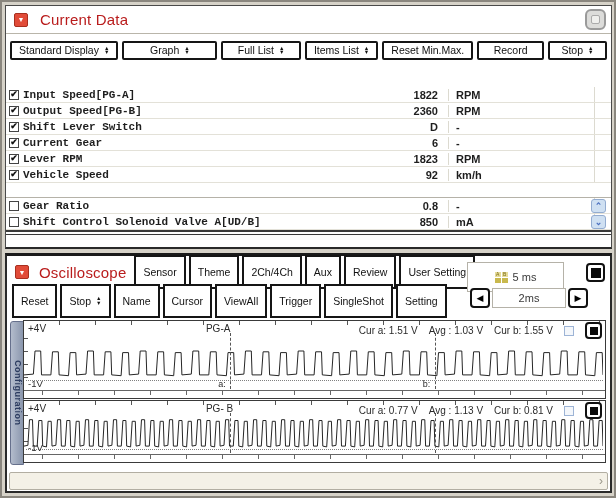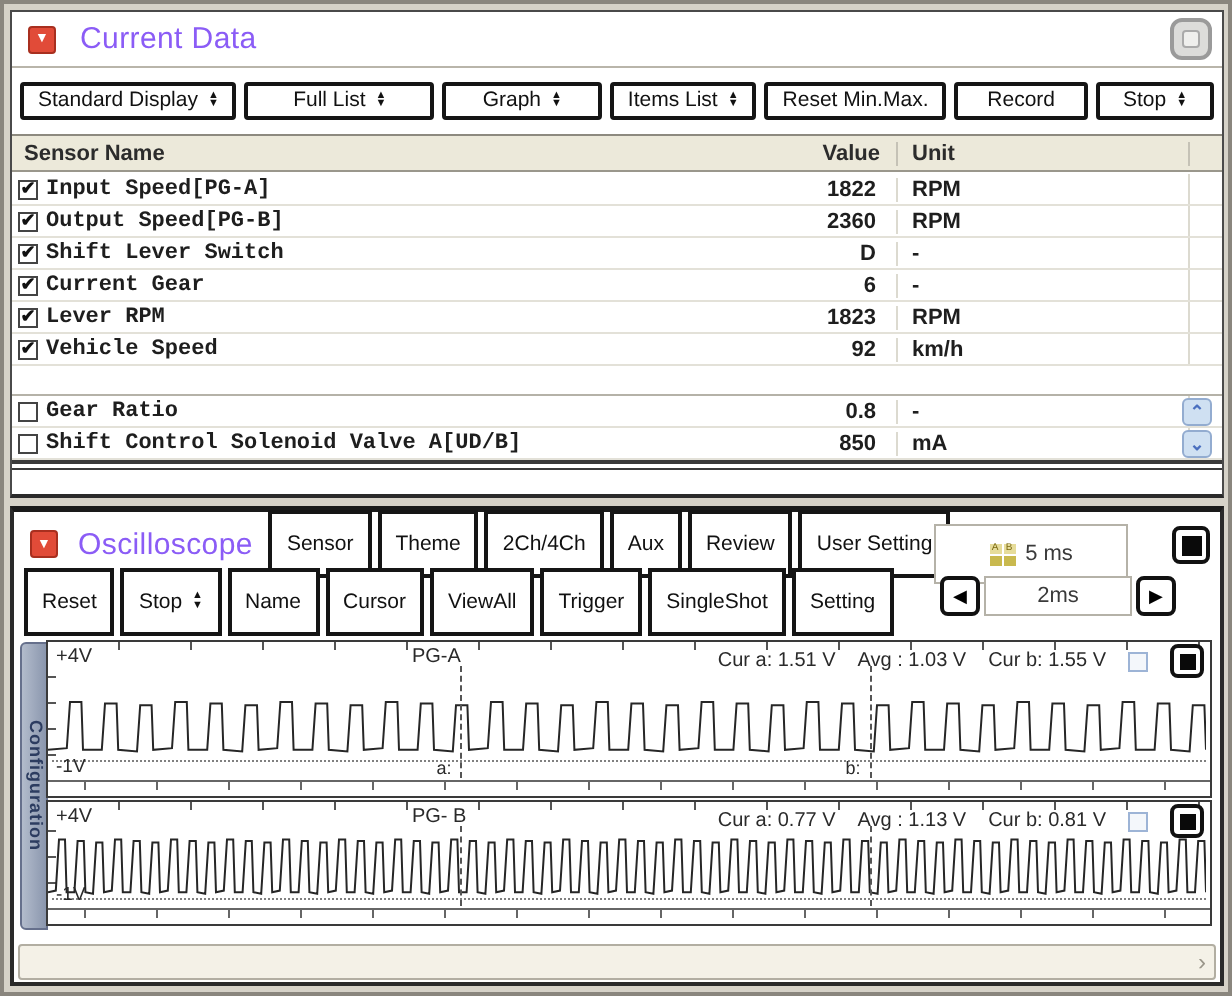--- a/index.html
+++ b/index.html
@@ -14,21 +14,21 @@
               border:1px solid #4a4a4a; border-bottom:2px solid #2a2a2a; }
   .panel-os { left:3px; top:251px; width:607px; height:240px;
               border:2px solid #2a2a2a; border-top:3px solid #1a1a1a; }
 
   
   .phead { position:absolute; left:0; top:0; right:0; height:28px;
            border-bottom:1px solid #b9b5aa; display:flex; align-items:center; }
   .redtoggle { width:14px; height:14px; margin-left:8px; background:#e14b38;
                border:1px solid #a82f1f; border-radius:2px; display:inline-flex;
                align-items:center; justify-content:center; color:#fff; font-size:7px; }
-  .ptitle { margin-left:12px; font-size:15px; color:#8b5cf6; letter-spacing:.2px; }
+  .ptitle { margin-left:12px; font-size:15px; color:#b91c1c; letter-spacing:.2px; }
   .maxbtn { position:absolute; right:5px; top:3px; width:21px; height:21px;
             border:2px solid #9a9a9a; border-radius:6px; background:#dcdcda; }
   .maxbtn .sqi2 { display:block; width:9px; height:9px; margin:3px auto;
                   background:#efefed; border:1px solid #aaa; border-radius:2px; }
 
   
   .tbtn,.obtn { display:inline-flex; align-items:center; justify-content:center;
          background:#fff; border:2px solid #151515; border-radius:2px; height:19px;
          font-size:10.5px; color:#111; font-family:inherit; padding:0 7px; gap:3px; cursor:pointer; white-space:nowrap; }
   .obtn { height:34px; border-radius:0; }
@@ -139,49 +139,43 @@
           <span class="sqi2"></span>
         </button>
     </div>
 
     <div class="cd-toolbar">
         <button class="tbtn">
           <span>Standard Display</span>
           <span class="spin">▲<br>▼</span>
         </button>
         <button class="tbtn">
+          <span>Graph</span>
+          <span class="spin">▲<br>▼</span>
+        </button>
+        <button class="tbtn">
           <span>Full List</span>
           <span class="spin">▲<br>▼</span>
         </button>
         <button class="tbtn">
-          <span>Graph</span>
-          <span class="spin">▲<br>▼</span>
-        </button>
-        <button class="tbtn">
           <span>Items List</span>
           <span class="spin">▲<br>▼</span>
         </button>
         <button class="tbtn">
           <span>Reset Min.Max.</span>
         </button>
         <button class="tbtn">
           <span>Record</span>
         </button>
         <button class="tbtn">
           <span>Stop</span>
           <span class="spin">▲<br>▼</span>
         </button>
       </div>
 
-    <div class="thead">
-      <span class="h-name">Sensor Name</span>
-      <span class="h-val">Value</span>
-      <span class="h-unit">Unit</span>
-      <span></span>
-    </div>
 
     <div class="rows rows-a">
         <div class="trow">
           <span class="cb on"></span>
           <span class="c-name">Input Speed[PG-A]</span>
           <span class="c-val">1822</span>
           <span class="c-unit">RPM</span>
           <span></span>
         </div>
         <div class="trow">

